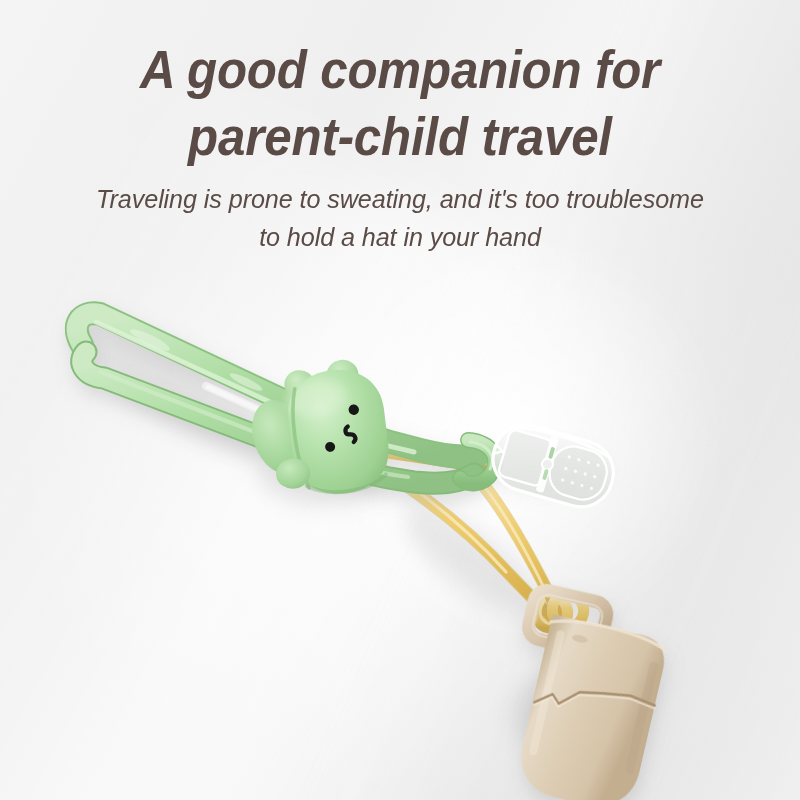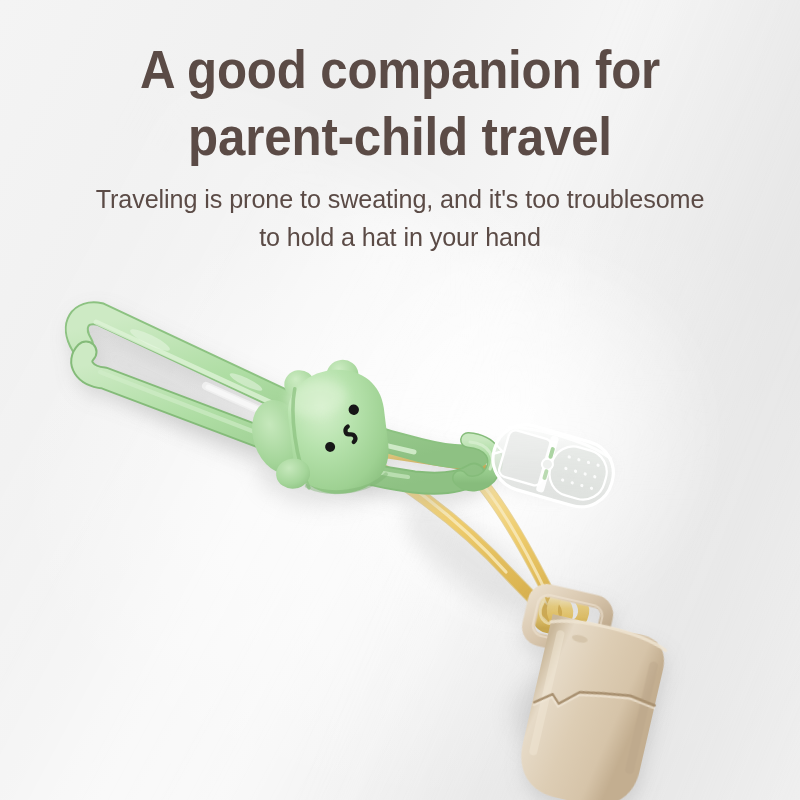--- a/index.html
+++ b/index.html
@@ -60,20 +60,21 @@
   }
 
   
   .text-block {
     position: absolute;
     left: 0;
     top: 0;
     width: 800px;
     text-align: center;
     z-index: 6;
+    font-style: italic;
   }
   .headline {
     margin: 0;
     padding-top: 36px;
     color: #5b4b46;
     font-family: "Liberation Sans Narrow", "Liberation Sans", sans-serif;
     font-size: 53px;
     font-weight: bold;
     line-height: 1.27;
     letter-spacing: -0.2px;

